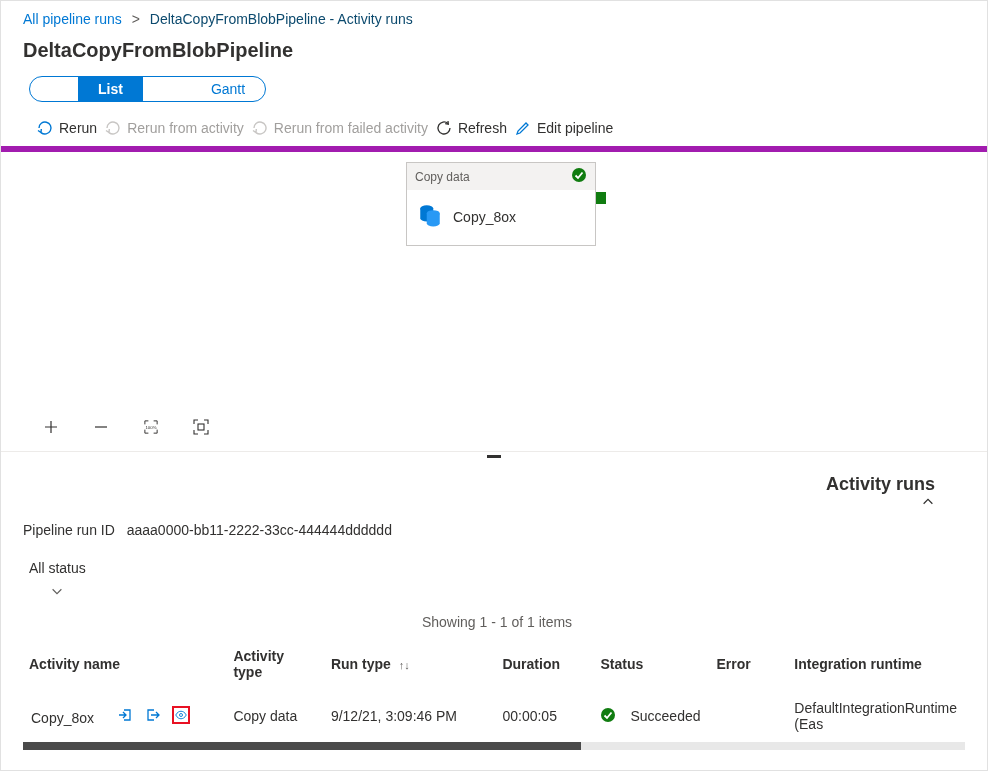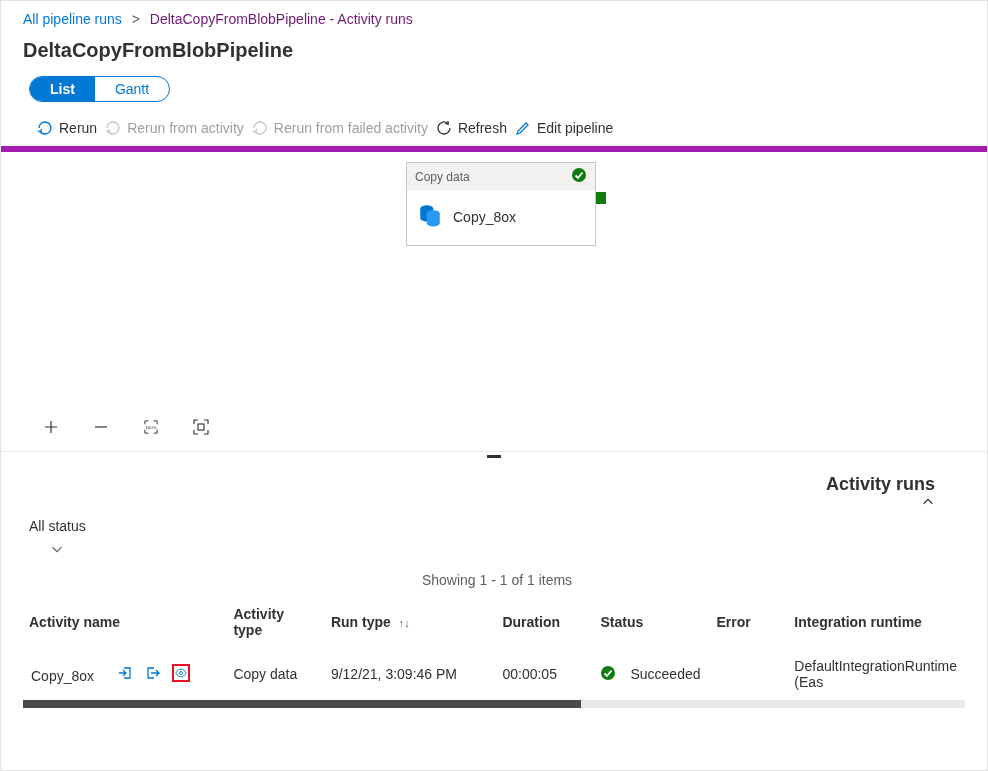--- a/index.html
+++ b/index.html
@@ -2,28 +2,28 @@
 <html><head>
   <meta charset="utf-8">
   <style>
     * { box-sizing: border-box; margin: 0; padding: 0; }
     body { font-family: "Segoe UI", Arial, sans-serif; font-size: 14px; color: #323130; background: #fff; width: 988px; height: 771px; overflow: hidden; border: 1px solid #e1e1e1; }
 
     
     .breadcrumb { padding: 10px 22px 6px; font-size: 14px; }
     .breadcrumb .link { color: #0078d4; cursor: pointer; }
     .breadcrumb .sep { color: #605e5c; margin: 0 6px; }
-    .breadcrumb .current { color: #701a75; }
+    .breadcrumb .current { color: #0c4a6e; }
 
     
     .page-title { font-size: 20px; font-weight: 600; padding: 6px 22px 14px; }
 
     
     .view-toggle { display: inline-flex; margin: 0 22px 8px 28px; border: 1px solid #0078d4; border-radius: 16px; overflow: hidden; background: #fff; }
-    .view-toggle div { padding: 4px 20px; font-size: 14px; cursor: pointer; }
+    .view-toggle div { padding: 4px 20px; font-size: 14px; cursor: pointer; margin-left: 48px; }
     .view-toggle .active { background: #0078d4; color: #fff; font-weight: 600; }
     .view-toggle .inactive { color: #0078d4; }
 
     
     .toolbar { display: flex; align-items: center; gap: 8px; padding: 10px 22px 10px 36px; border-bottom: 6px solid #a21caf; }
     .toolbar .tbtn { display: inline-flex; align-items: center; gap: 6px; font-size: 14px; cursor: pointer; }
     .toolbar .tbtn .ico { width: 16px; height: 16px; display: inline-flex; align-items: center; justify-content: center; color: #0078d4; }
     .toolbar .tbtn span.lbl { color: #323130; }
     .toolbar .tbtn.disabled .ico,
     .toolbar .tbtn.disabled span.lbl { color: #a19f9d; }
@@ -204,20 +204,24 @@
 
 
 <div class="panel">
   <div class="panel-head">
     <h2>Activity runs</h2>
     <span>
       <svg class="chev-up-ico" viewBox="0 0 16 16">
           <path d="M3 10 L8 5 L13 10" stroke="#323130" stroke-width="1.4" fill="none"></path>
         </svg>
     </span>
+  </div>
+  <div class="runid-row">
+    <span class="label">Pipeline run ID</span>
+    <span>aaaa0000-bb11-2222-33cc-444444dddddd</span>
   </div>
 
   <div class="filter-row">
     <div class="filter-dd">
       <span>All status</span>
       <svg class="chev-down-ico" viewBox="0 0 16 16">
           <path d="M3 6 L8 11 L13 6" stroke="#605e5c" stroke-width="1.3" fill="none"></path>
         </svg>
     </div>
   </div>

